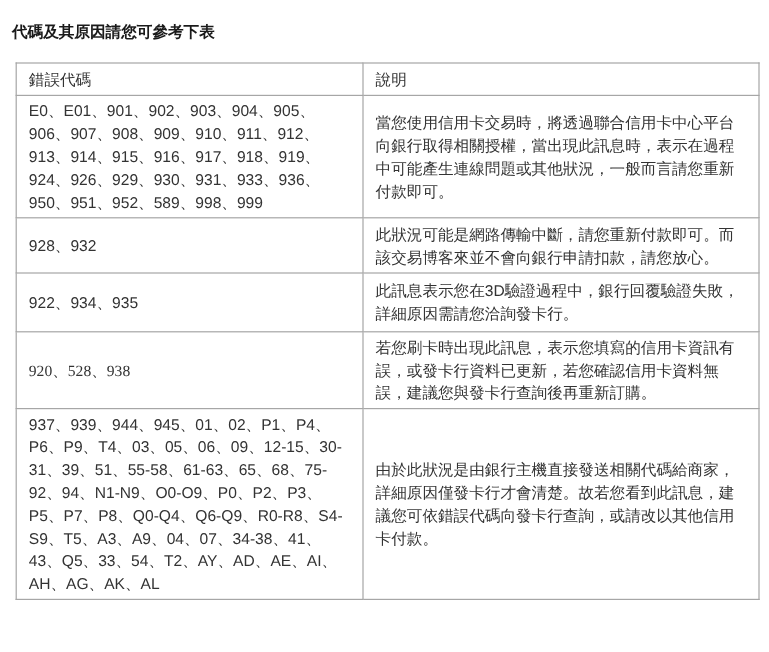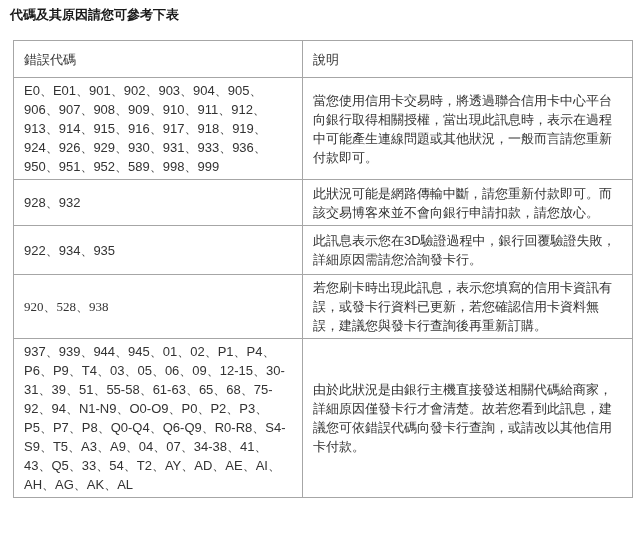--- a/index.html
+++ b/index.html
@@ -5,21 +5,21 @@
   * { box-sizing: border-box; }
   html, body { margin: 0; padding: 0; background: #ffffff; }
   .page {
     position: relative;
     width: 641px;
     height: 543px;
     background: #ffffff;
     font-family: "Liberation Sans", "DejaVu Sans", sans-serif;
     color: #333333;
     overflow: hidden;
-    padding: 4px 9px 0 13px;
+    padding: 16px 9px 0 13px;
   }
   .title {
     font-size: 13px;
     font-weight: bold;
     color: #1a1a1a;
     line-height: 18px;
     margin: 2px 0 0 -3px;
   }
   table.codes {
     border-collapse: collapse;
@@ -35,21 +35,21 @@
     font-weight: normal;
     text-align: left;
     vertical-align: middle;
     padding: 3px 10px;
     line-height: 19px;
     color: #333333;
     word-break: break-word;
   }
   table.codes col.c1 { width: 289px; }
   table.codes col.c2 { width: 330px; }
-  thead tr        { height: 37px; }
+  thead tr        { height: 27px; }
   tbody tr:nth-child(1) { height: 102px; }
   tbody tr:nth-child(2) { height: 46px; }
   tbody tr:nth-child(3) { height: 49px; }
   tbody tr:nth-child(4) { height: 50px; font-family: Liberation Serif, serif; }
   tbody tr:nth-child(5) { height: 81px; }
   tbody tr:nth-child(6) { height: 139px; }
 </style>
 </head>
 <body>
 

